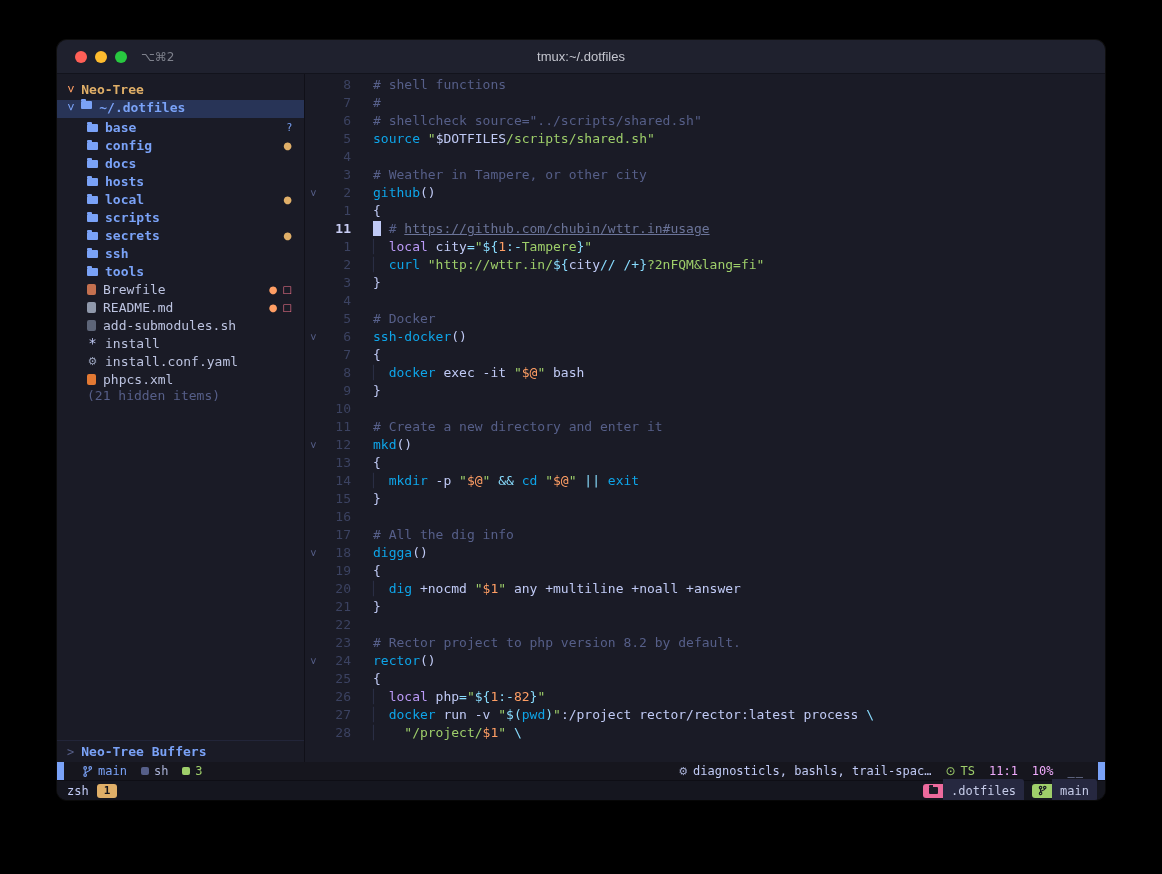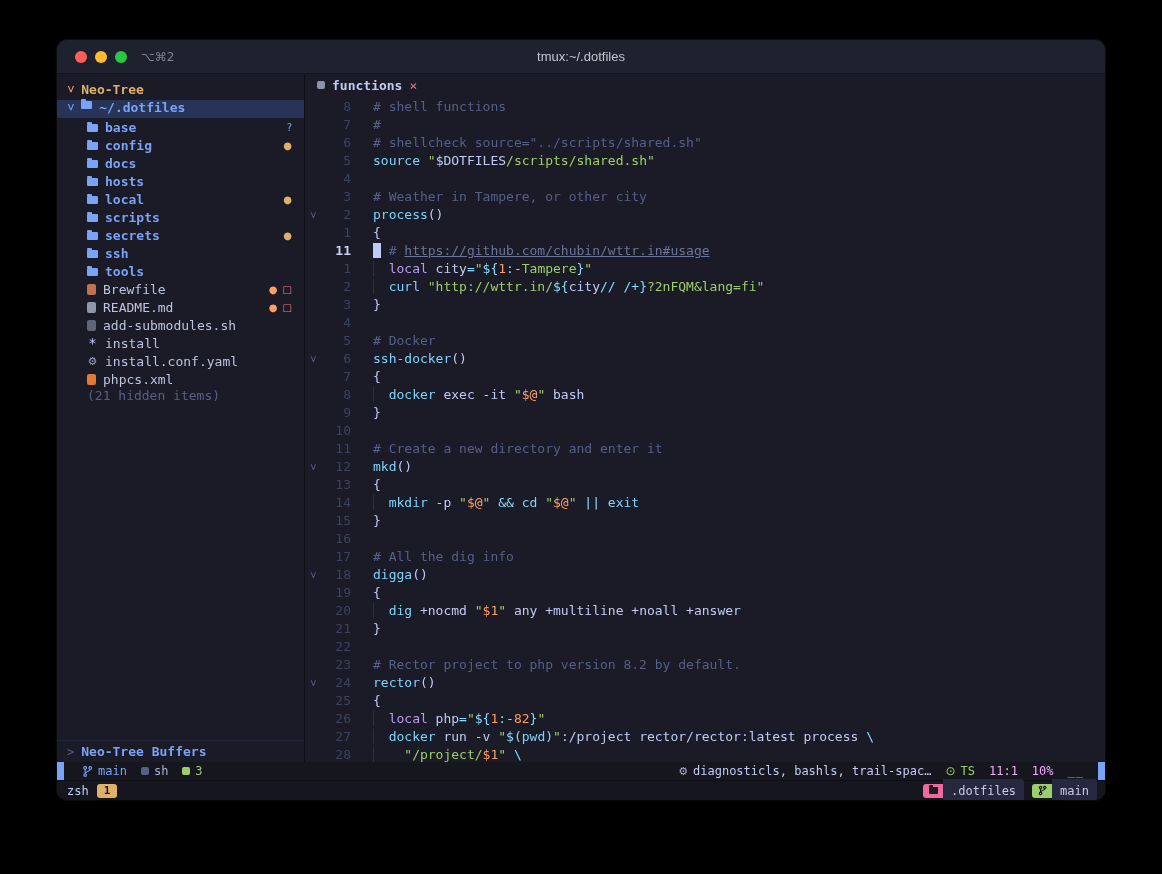--- a/index.html
+++ b/index.html
@@ -48,21 +48,21 @@
   .tabname{color:#c0caf5;font-weight:700;font-size:13px}
   .tabclose{color:#f7768e;font-size:13px;cursor:default}
   .code{flex:1;padding-top:2px;overflow:hidden;font-size:13px}
   .cline{height:18px;display:flex;line-height:18px;white-space:pre}
   .fold{flex:0 0 16px;text-align:center;color:#565f89;font-size:11px}
   .lnum{flex:0 0 30px;text-align:right;color:#3b4261}
   .curnum{color:#c9cef5;font-weight:700}
   .ltext{margin-left:22px}
   .tk-c{color:#565f89}
   .tk-s{color:#9ece6a}
-  .tk-b{color:#7dd3fc}
+  .tk-b{color:#0ea5e9}
   .tk-k{color:#bb9af7}
   .tk-v{color:#ff9e64}
   .tk-op{color:#89ddff}
   .tk-w{color:#c0caf5}
   .tk-u{color:#6b7499;text-decoration:underline}
   .tk-ig{color:#2c3047}
   .tk-cur{background:#c0caf5;color:#1a1b26}
   
   .statusline{height:18px;flex:0 0 18px;background:#16161e;display:flex;align-items:center;font-size:12px;gap:14px}
   .block{width:7px;height:18px;background:#7aa2f7;flex:0 0 7px}
@@ -206,33 +206,28 @@
         <span>(21 hidden items)</span>
       </div>
       <div class="sspacer"></div>
       <div class="bufrow">
         <span class="chev">&gt;</span>
         <span class="buftitle">Neo-Tree Buffers</span>
       </div>
     </div>
 
     <div class="editor">
-      <div class="tabline">
-        <span class="ft-sq"></span>
-        <span class="tabname">functions</span>
-        <span class="tabclose">×</span>
-      </div>
       <div class="code">
           <div class="cline"><span class="fold"></span><span class="lnum">8</span><span class="ltext"><span class="tk-c"># shell functions</span></span></div>
           <div class="cline"><span class="fold"></span><span class="lnum">7</span><span class="ltext"><span class="tk-c">#</span></span></div>
           <div class="cline"><span class="fold"></span><span class="lnum">6</span><span class="ltext"><span class="tk-c"># shellcheck source="../scripts/shared.sh"</span></span></div>
           <div class="cline"><span class="fold"></span><span class="lnum">5</span><span class="ltext"><span class="tk-b">source</span><span class="tk-w"> </span><span class="tk-s">"</span><span class="tk-w">$DOTFILES</span><span class="tk-s">/scripts/shared.sh"</span></span></div>
           <div class="cline"><span class="fold"></span><span class="lnum">4</span><span class="ltext"></span></div>
           <div class="cline"><span class="fold"></span><span class="lnum">3</span><span class="ltext"><span class="tk-c"># Weather in Tampere, or other city</span></span></div>
-          <div class="cline"><span class="fold"><span class="rot">&gt;</span></span><span class="lnum">2</span><span class="ltext"><span class="tk-b">process</span><span class="tk-w">()</span></span></div>
+          <div class="cline"><span class="fold"><span class="rot">&gt;</span></span><span class="lnum">2</span><span class="ltext"><span class="tk-b">github</span><span class="tk-w">()</span></span></div>
           <div class="cline"><span class="fold"></span><span class="lnum">1</span><span class="ltext"><span class="tk-w">{</span></span></div>
           <div class="cline"><span class="fold"></span><span class="lnum curnum">11</span><span class="ltext"><span class="tk-cur"> </span><span class="tk-w"> </span><span class="tk-c"># </span><span class="tk-u">https://github.com/chubin/wttr.in#usage</span></span></div>
           <div class="cline"><span class="fold"></span><span class="lnum">1</span><span class="ltext"><span class="tk-ig">▏</span><span class="tk-w"> </span><span class="tk-k">local</span><span class="tk-w"> city</span><span class="tk-op">=</span><span class="tk-s">"</span><span class="tk-op">${</span><span class="tk-v">1</span><span class="tk-op">:-</span><span class="tk-s">Tampere</span><span class="tk-op">}</span><span class="tk-s">"</span></span></div>
           <div class="cline"><span class="fold"></span><span class="lnum">2</span><span class="ltext"><span class="tk-ig">▏</span><span class="tk-w"> </span><span class="tk-b">curl</span><span class="tk-w"> </span><span class="tk-s">"http://wttr.in/</span><span class="tk-op">${</span><span class="tk-w">city</span><span class="tk-op">// /+}</span><span class="tk-s">?2nFQM&amp;lang=fi"</span></span></div>
           <div class="cline"><span class="fold"></span><span class="lnum">3</span><span class="ltext"><span class="tk-w">}</span></span></div>
           <div class="cline"><span class="fold"></span><span class="lnum">4</span><span class="ltext"></span></div>
           <div class="cline"><span class="fold"></span><span class="lnum">5</span><span class="ltext"><span class="tk-c"># Docker</span></span></div>
           <div class="cline"><span class="fold"><span class="rot">&gt;</span></span><span class="lnum">6</span><span class="ltext"><span class="tk-b">ssh-docker</span><span class="tk-w">()</span></span></div>
           <div class="cline"><span class="fold"></span><span class="lnum">7</span><span class="ltext"><span class="tk-w">{</span></span></div>
           <div class="cline"><span class="fold"></span><span class="lnum">8</span><span class="ltext"><span class="tk-ig">▏</span><span class="tk-w"> </span><span class="tk-b">docker</span><span class="tk-w"> exec -it </span><span class="tk-s">"</span><span class="tk-v">$@</span><span class="tk-s">"</span><span class="tk-w"> bash</span></span></div>

